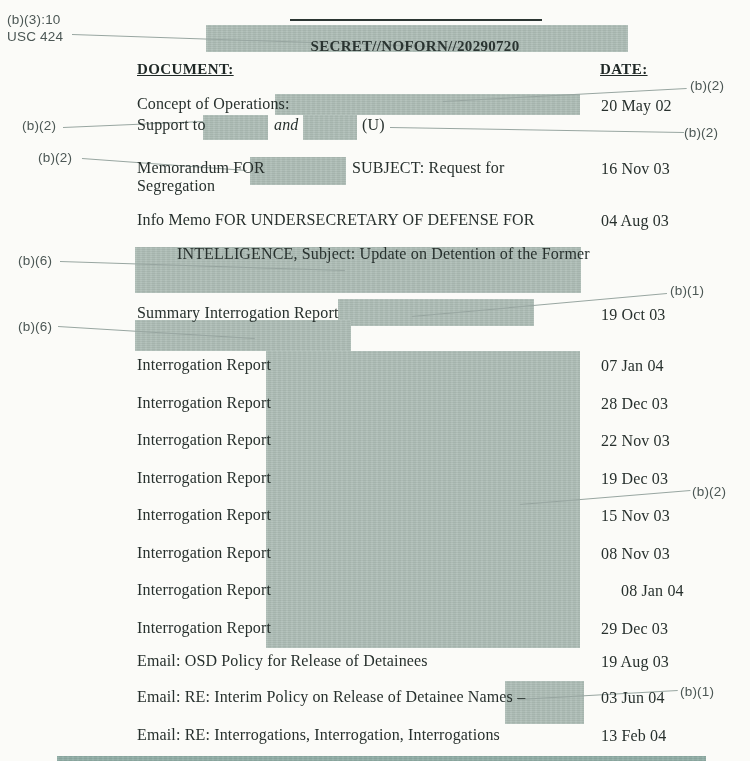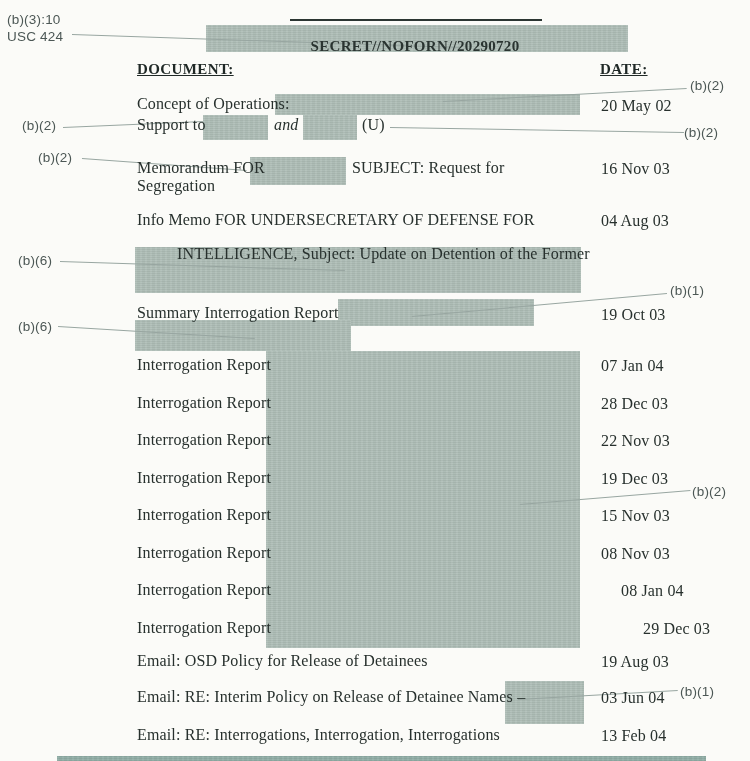--- a/index.html
+++ b/index.html
@@ -114,21 +114,21 @@
 <div class="t" style="left:137px;top:506px;">Interrogation Report</div>
 <div class="t" style="left:601px;top:507px;">15 Nov 03</div>
 
 <div class="t" style="left:137px;top:544px;">Interrogation Report</div>
 <div class="t" style="left:601px;top:545px;">08 Nov 03</div>
 
 <div class="t" style="left:137px;top:581px;">Interrogation Report</div>
 <div class="t" style="left:601px;top:582px;margin-left:20px;">08 Jan 04</div>
 
 <div class="t" style="left:137px;top:619px;">Interrogation Report</div>
-<div class="t" style="left:601px;top:620px;margin-left:42px;">29 Dec 03</div>
+<div class="t" style="left:601px;top:620px;">29 Dec 03</div>
 
 <div class="t" style="left:137px;top:652px;">Email: OSD Policy for Release of Detainees</div>
 <div class="t" style="left:601px;top:653px;">19 Aug 03</div>
 
 <div class="t" style="left:137px;top:688px;">Email: RE: Interim Policy on Release of Detainee Names –</div>
 <div class="box" style="left:505px;top:681px;width:79px;height:43px;"></div>
 <div class="t" style="left:601px;top:689px;text-align:center;">03 Jun 04</div>
 <div class="lbl" style="left:680px;top:684px;">(b)(1)</div>
 <div class="leader" style="left:518px;top:699px;width:160px;transform:rotate(-3.22deg);"></div>
 

